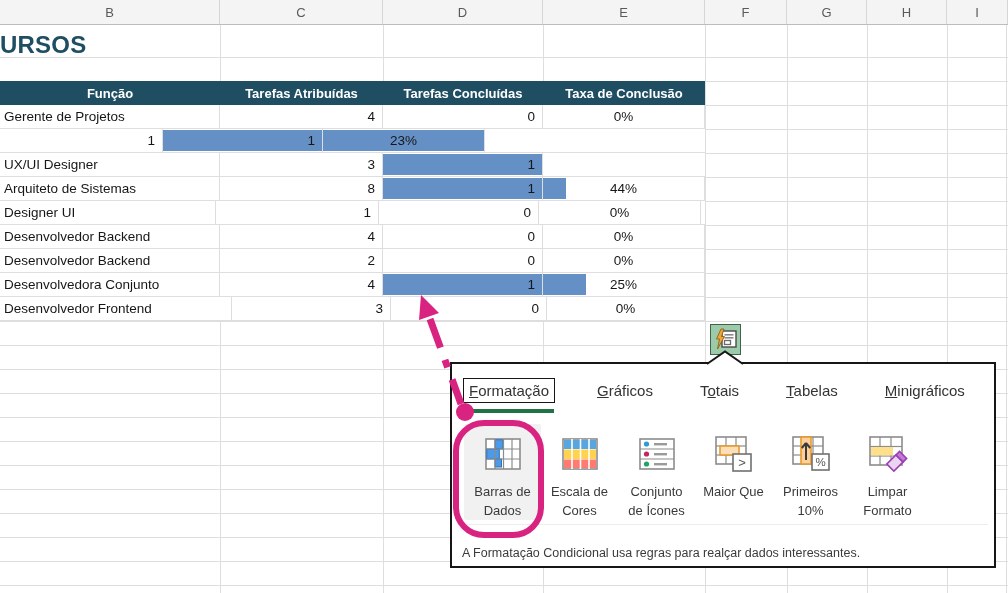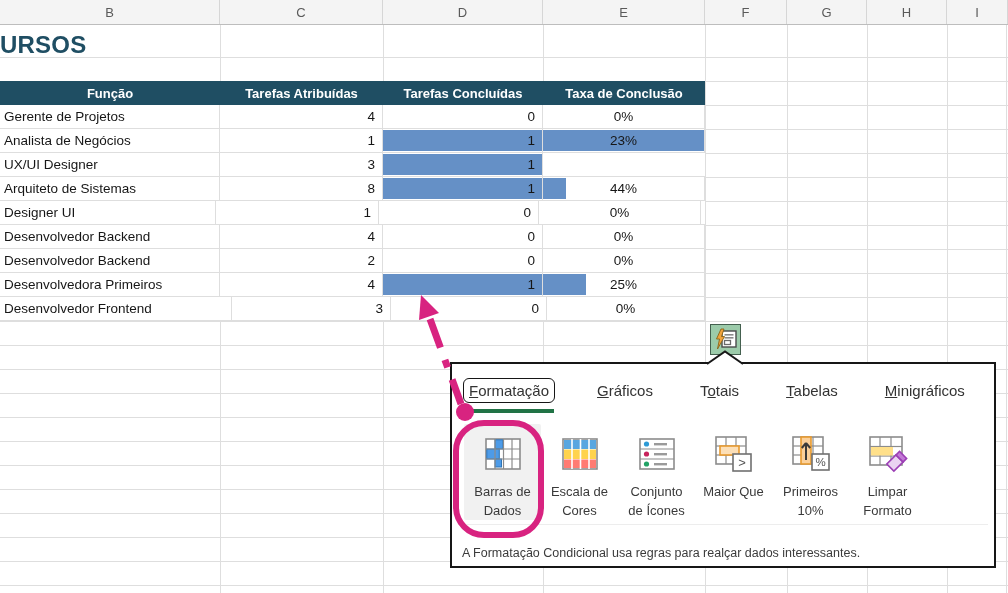--- a/index.html
+++ b/index.html
@@ -35,21 +35,21 @@
   
   .qa-btn { position:absolute; left:710px; top:324px; width:31px; height:31px;
     background:#9CCBAA; border:1.5px solid #44604F; box-sizing:border-box; z-index:10;
     display:flex; align-items:center; justify-content:center; }
   
   .popup { position:absolute; left:450px; top:362px; width:546px; height:206px;
     background:#fff; border:2px solid #161616; box-sizing:border-box; z-index:20; }
   .tail { position:absolute; left:253px; top:-14px; width:40px; height:15px; }
   .tabs { position:absolute; left:11px; top:14px; display:flex; column-gap:37px;
     font-size:15px; color:#333; align-items:center; }
-  .tab { padding:3px 5px; white-space:nowrap;border-radius:6px; }
+  .tab { padding:3px 5px; white-space:nowrap; }
   .tab.selected { border:1.5px solid #161616; }
   .tab .accel { text-decoration:underline; }
   .tab-underline { position:absolute; left:16px; top:45px; width:86px; height:4px;
     background:var(--green); }
   .items { position:absolute; left:12px; top:60px; display:flex; }
   .item { width:77px; display:flex; flex-direction:column; align-items:center;
     padding-top:8px; box-sizing:border-box; border-radius:2px; }
   .item.selected { background:#F1F1F1; }
   .item .ic { height:46px; display:flex; align-items:center; justify-content:center; }
   .item .lbl { font-size:13px; line-height:19px; text-align:center; color:#3A3A3A; margin-top:4px; }
@@ -128,23 +128,20 @@
           <span class="bar c-bar" style="width: 0%;"></span>
           <span class="val c-val">0</span>
         </div>
     <div class="td ce" style="width:162px">
           <span class="bar t-bar" style="width: 0%;"></span>
           <span class="val t-val">0%</span>
         </div>
   </div>
 
   <div class="trow">
-    <div class="td cb" style="width:220px">
-          <span class="val f-val">Analista de Negócios</span>
-        </div>
     <div class="td cc" style="width:163px">
           <span class="val a-val">1</span>
         </div>
     <div class="td cd" style="width:160px">
           <span class="bar c-bar" style="width: 100%;"></span>
           <span class="val c-val">1</span>
         </div>
     <div class="td ce" style="width:162px">
           <span class="bar t-bar" style="width: 100%;"></span>
           <span class="val t-val">23%</span>
@@ -227,21 +224,21 @@
           <span class="val c-val">0</span>
         </div>
     <div class="td ce" style="width:162px">
           <span class="bar t-bar" style="width: 0%;"></span>
           <span class="val t-val">0%</span>
         </div>
   </div>
 
   <div class="trow">
     <div class="td cb" style="width:220px">
-          <span class="val f-val">Desenvolvedora Primeiros</span>
+          <span class="val f-val">Desenvolvedora Conjunto</span>
         </div>
     <div class="td cc" style="width:163px">
           <span class="val a-val">4</span>
         </div>
     <div class="td cd" style="width:160px">
           <span class="bar c-bar" style="width: 100%;"></span>
           <span class="val c-val">1</span>
         </div>
     <div class="td ce" style="width:162px">
           <span class="bar t-bar" style="width: 27%;"></span>

